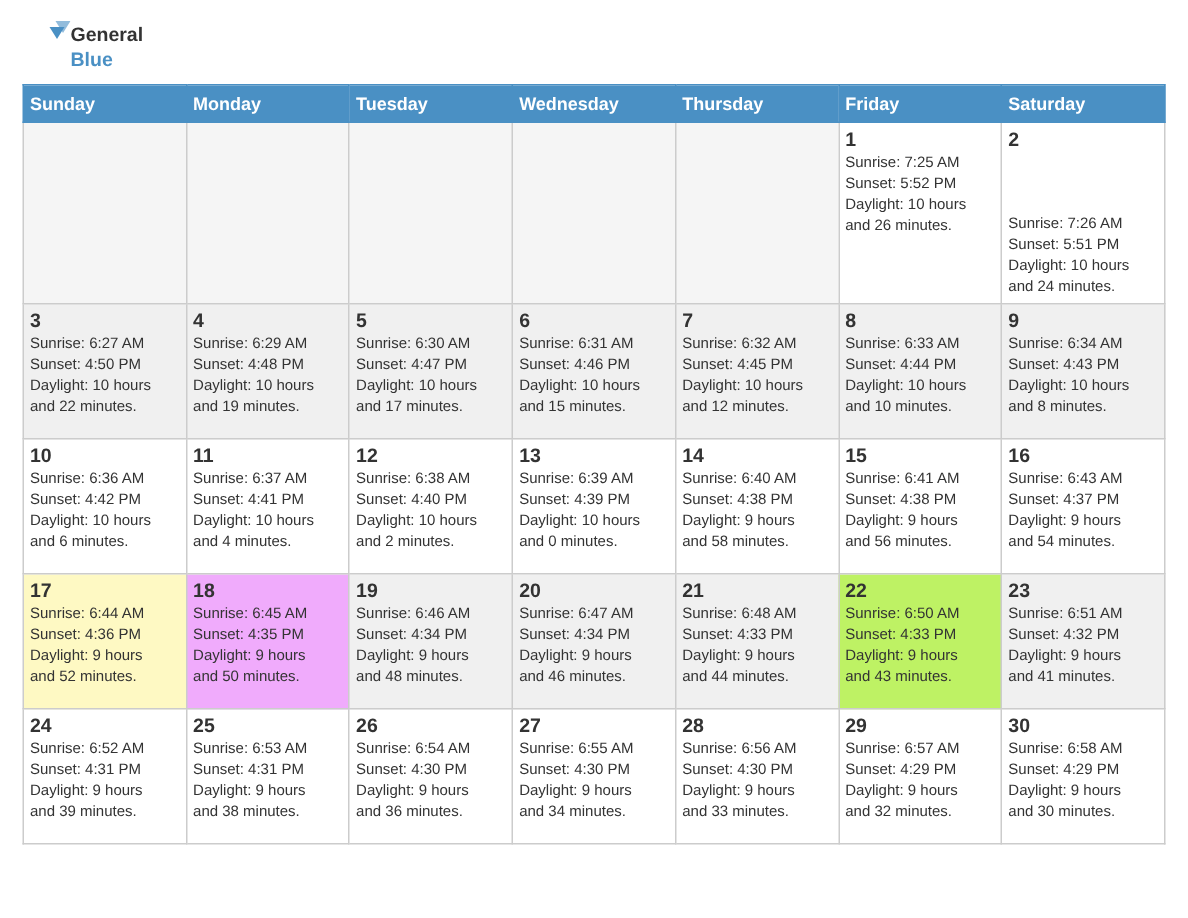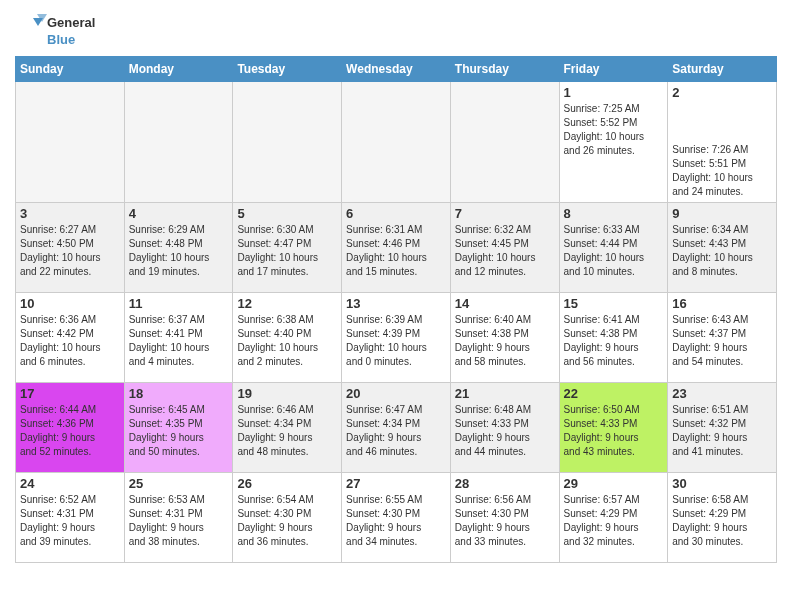--- a/index.html
+++ b/index.html
@@ -230,21 +230,21 @@
         </td>
         <td>
           <span class="day-num">16</span>
           <div class="day-info" style="white-space: pre-line;">Sunrise: 6:43 AM
 Sunset: 4:37 PM
 Daylight: 9 hours
 and 54 minutes.</div>
         </td>
       </tr>
       <tr>
-        <td style="background: #d946ef;">
+        <td style="background: #fef9c3;">
           <span class="day-num">17</span>
           <div class="day-info" style="white-space: pre-line;">Sunrise: 6:44 AM
 Sunset: 4:36 PM
 Daylight: 9 hours
 and 52 minutes.</div>
         </td>
         <td style="background: #f0abfc;">
           <span class="day-num">18</span>
           <div class="day-info" style="white-space: pre-line;">Sunrise: 6:45 AM
 Sunset: 4:35 PM

